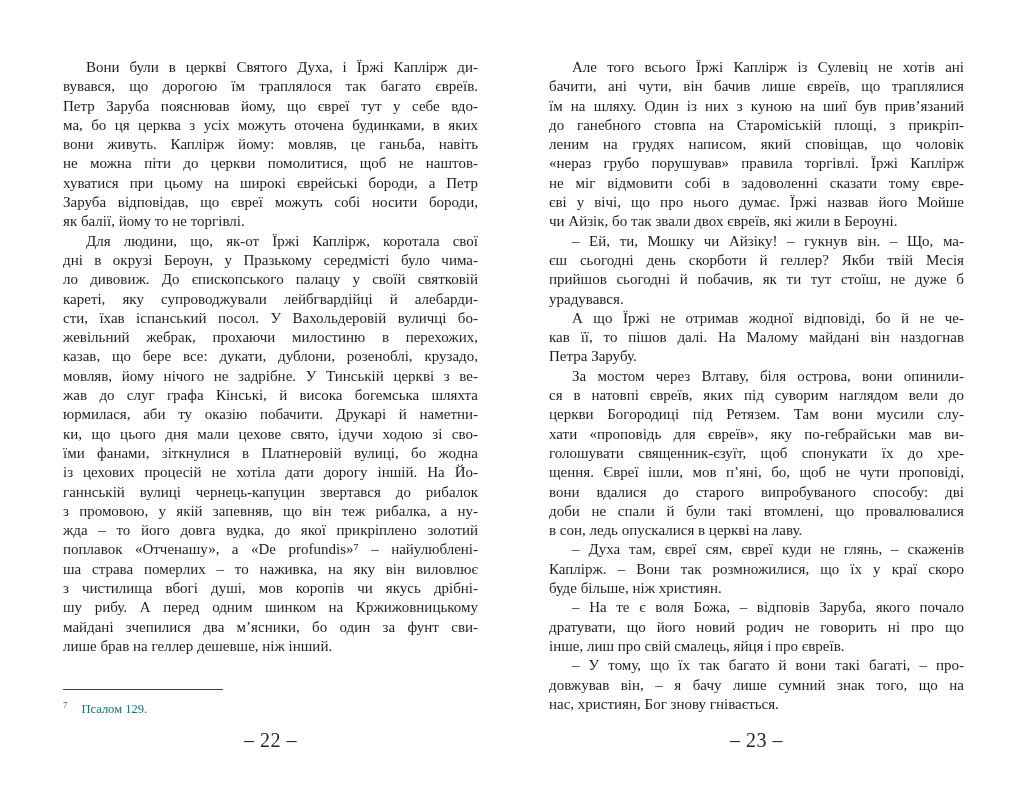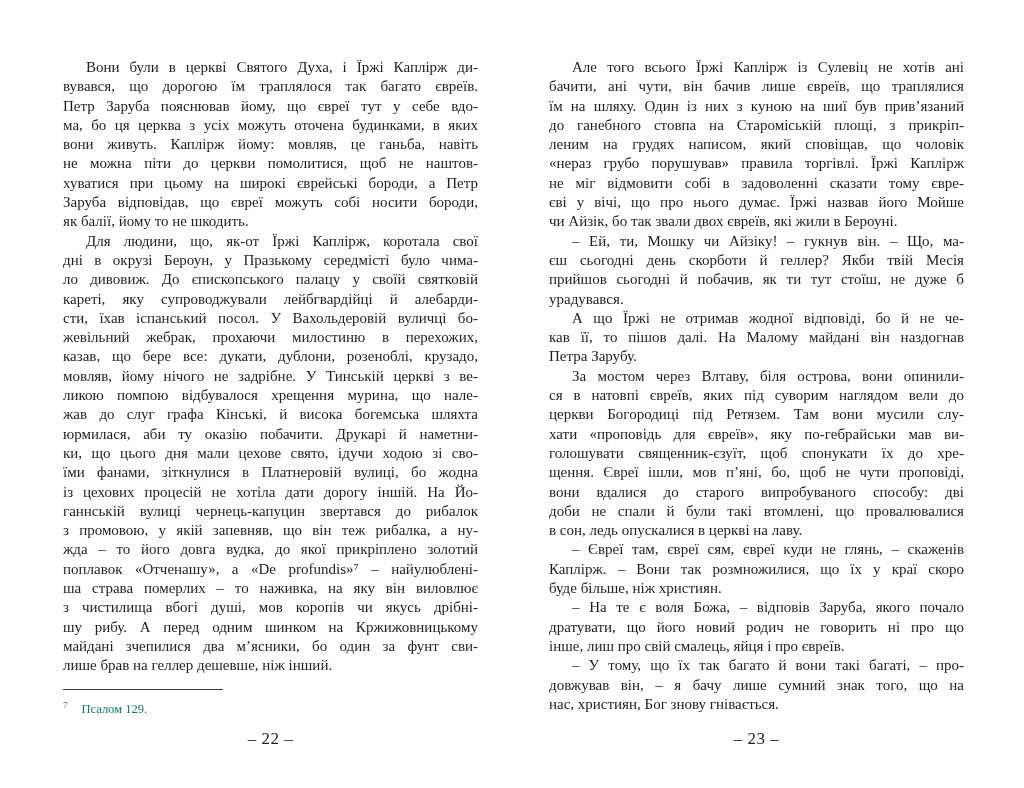--- a/index.html
+++ b/index.html
@@ -54,21 +54,21 @@
     font-size: 9px;
     vertical-align: 5px;
     display: inline-block;
     margin-right: 14px;
   }
   .page-number {
     position: absolute;
     top: 729px;
     width: 415px;
     text-align: center;
-    font-size: 17px;
+    font-size: 20px;
     color: #222222;
     letter-spacing: 0.5px;
   }
   .page-left .page-number { left: 63px; }
   .page-right .page-number { left: 549px; }
 </style>
 </head>
 <body>
 
 <div class="spread">
@@ -76,30 +76,29 @@
   <section class="page page-left">
     <div class="text-block">
     <div class="line para-start">Вони були в церкві Святого Духа, і Їржі Каплірж ди-</div>
         <div class="line">вувався, що дорогою їм траплялося так багато євреїв.</div>
         <div class="line">Петр Заруба пояснював йому, що євреї тут у себе вдо-</div>
         <div class="line">ма, бо ця церква з усіх можуть оточена будинками, в яких</div>
         <div class="line">вони живуть. Каплірж йому: мовляв, це ганьба, навіть</div>
         <div class="line">не можна піти до церкви помолитися, щоб не наштов-</div>
         <div class="line">хуватися при цьому на широкі єврейські бороди, а Петр</div>
         <div class="line">Заруба відповідав, що євреї можуть собі носити бороди,</div>
-        <div class="line para-end">як балії, йому то не шкодить.</div>
+        <div class="line para-end">як балії, йому то не торгівлі.</div>
         <div class="line para-start">Для людини, що, як-от Їржі Каплірж, коротала свої</div>
         <div class="line">дні в окрузі Бероун, у Празькому середмісті було чима-</div>
         <div class="line">ло дивовиж. До єпископського палацу у своїй святковій</div>
         <div class="line">кареті, яку супроводжували лейбгвардійці й алебарди-</div>
         <div class="line">сти, їхав іспанський посол. У Вахольдеровій вуличці бо-</div>
         <div class="line">жевільний жебрак, прохаючи милостиню в перехожих,</div>
         <div class="line">казав, що бере все: дукати, дублони, розеноблі, крузадо,</div>
         <div class="line">мовляв, йому нічого не задрібне. У Тинській церкві з ве-</div>
-        <div class="line">ликою помпою відбувалося хрещення мурина, що нале-</div>
         <div class="line">жав до слуг графа Кінські, й висока богемська шляхта</div>
         <div class="line">юрмилася, аби ту оказію побачити. Друкарі й наметни-</div>
         <div class="line">ки, що цього дня мали цехове свято, ідучи ходою зі сво-</div>
         <div class="line">їми фанами, зіткнулися в Платнеровій вулиці, бо жодна</div>
         <div class="line">із цехових процесій не хотіла дати дорогу іншій. На Йо-</div>
         <div class="line">ганнській вулиці чернець-капуцин звертався до рибалок</div>
         <div class="line">з промовою, у якій запевняв, що він теж рибалка, а ну-</div>
         <div class="line">жда – то його довга вудка, до якої прикріплено золотий</div>
         <div class="line">поплавок «Отченашу», а «De profundis»⁷ – найулюблені-</div>
         <div class="line">ша страва померлих – то наживка, на яку він виловлює</div>
@@ -139,21 +138,21 @@
         <div class="line para-end">Петра Зарубу.</div>
         <div class="line para-start">За мостом через Влтаву, біля острова, вони опинили-</div>
         <div class="line">ся в натовпі євреїв, яких під суворим наглядом вели до</div>
         <div class="line">церкви Богородиці під Ретязем. Там вони мусили слу-</div>
         <div class="line">хати «проповідь для євреїв», яку по-гебрайськи мав ви-</div>
         <div class="line">голошувати священник-єзуїт, щоб спонукати їх до хре-</div>
         <div class="line">щення. Євреї ішли, мов п’яні, бо, щоб не чути проповіді,</div>
         <div class="line">вони вдалися до старого випробуваного способу: дві</div>
         <div class="line">доби не спали й були такі втомлені, що провалювалися</div>
         <div class="line para-end">в сон, ледь опускалися в церкві на лаву.</div>
-        <div class="line para-start">– Євреї там, євреї сям, євреї куди не глянь, – скаженів</div>
+        <div class="line para-start">– Духа там, євреї сям, євреї куди не глянь, – скаженів</div>
         <div class="line">Каплірж. – Вони так розмножилися, що їх у краї скоро</div>
         <div class="line para-end">буде більше, ніж християн.</div>
         <div class="line para-start">– На те є воля Божа, – відповів Заруба, якого почало</div>
         <div class="line">дратувати, що його новий родич не говорить ні про що</div>
         <div class="line para-end">інше, лиш про свій смалець, яйця і про євреїв.</div>
         <div class="line para-start">– У тому, що їх так багато й вони такі багаті, – про-</div>
         <div class="line">довжував він, – я бачу лише сумний знак того, що на</div>
         <div class="line para-end">нас, християн, Бог знову гнівається.</div>
       </div>
     <div class="page-number">– 23 –</div>

